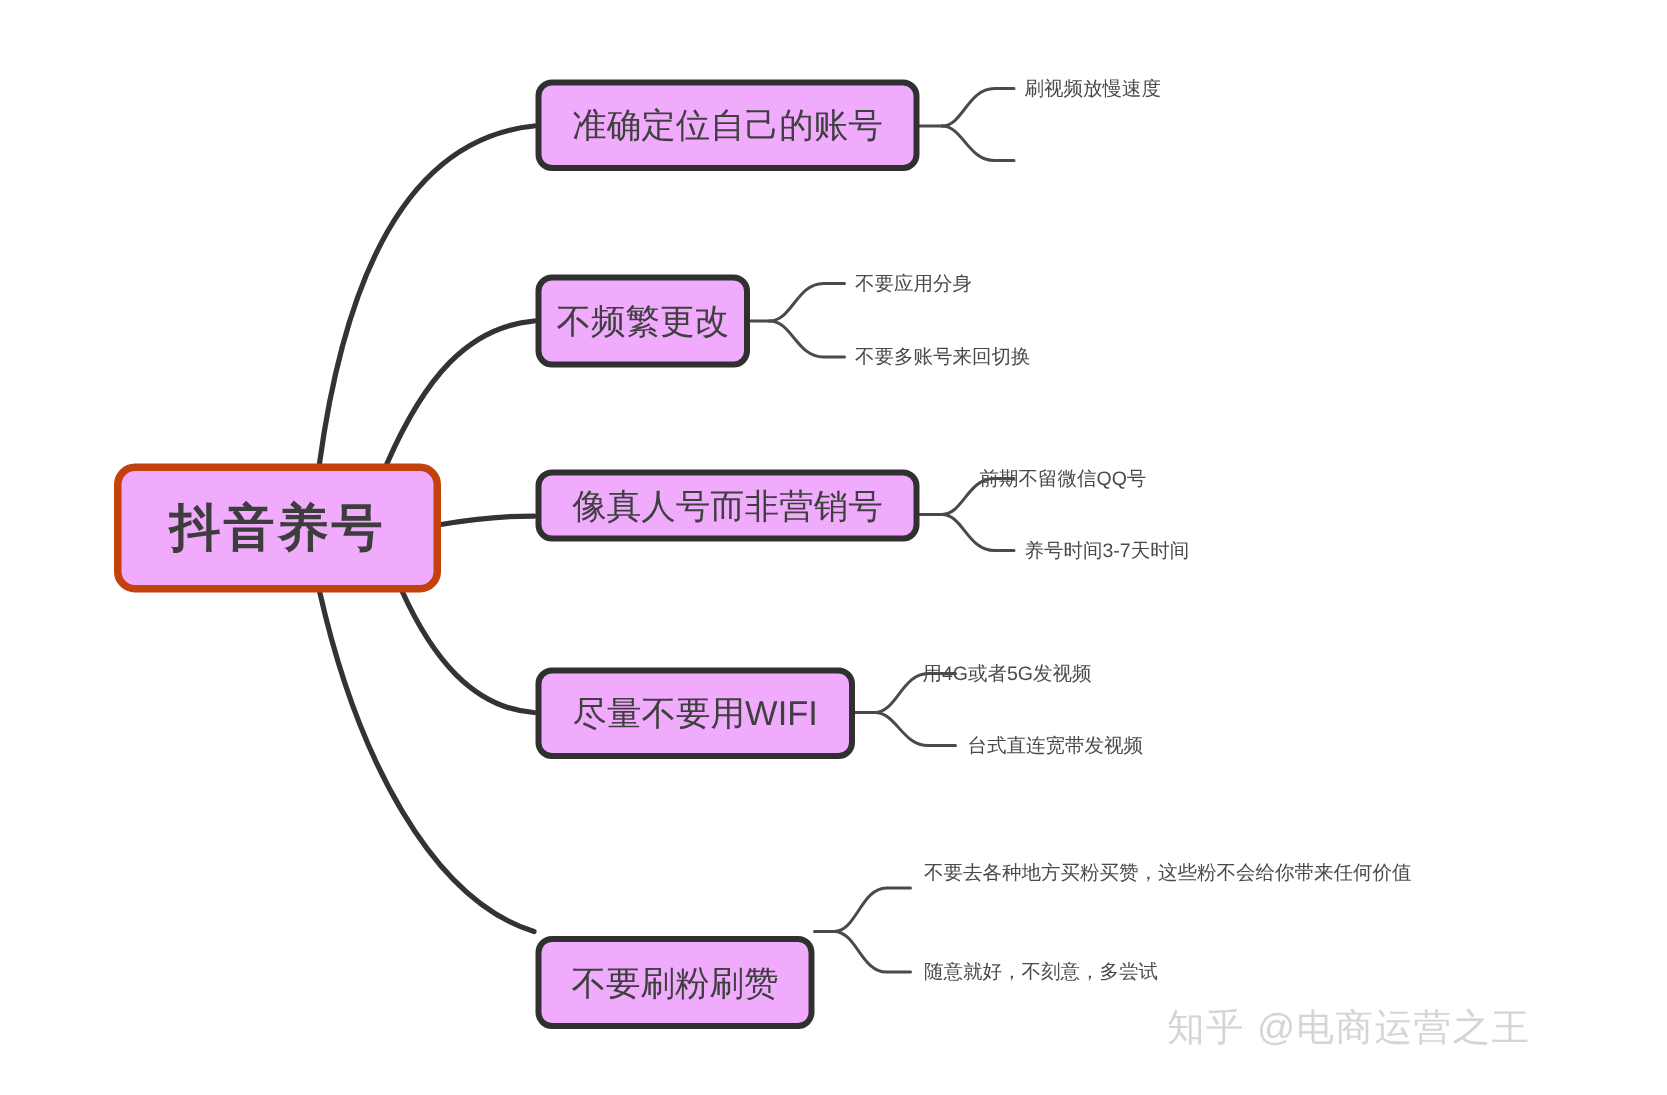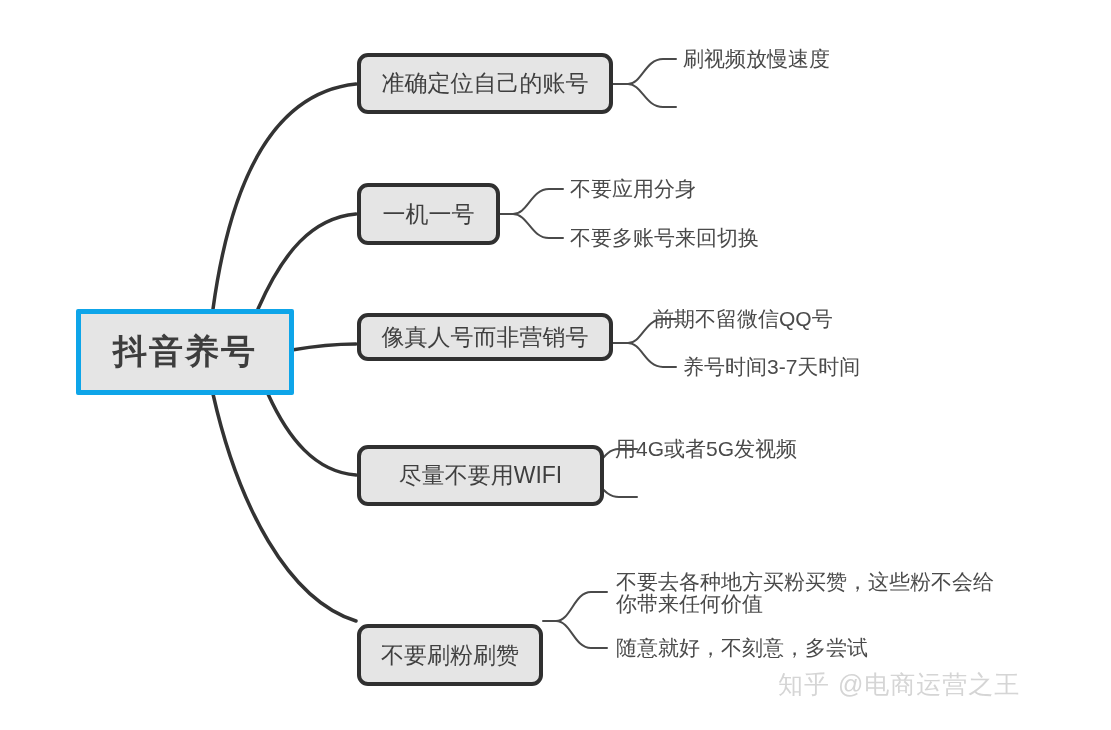--- a/index.html
+++ b/index.html
@@ -5,35 +5,35 @@
   * { margin: 0; padding: 0; box-sizing: border-box; }
   html, body { background: #ffffff; }
   body {
     font-family: "Liberation Sans", "DejaVu Sans", sans-serif;
     width: 1111px; height: 730px; position: relative; overflow: hidden;
   }
   #canvas { position: absolute; left: 0; top: 0; width: 1111px; height: 730px; }
   svg.links { position: absolute; left: 0; top: 0; z-index: 1; }
   .node {
     position: absolute; z-index: 2;
-    background: #e5e5e5;
+    background: #f0abfc;
     display: flex; align-items: center; justify-content: center;
     color: #3d3d3d; text-align: center; white-space: nowrap;
   }
   .root-node {
-    border: 5px solid #0ea5e9; border-radius: 2px;
+    border: 5px solid #c2410c; border-radius: 14px;
     font-size: 34px; font-weight: bold; letter-spacing: 2px;
   }
   .branch-node {
     border: 4px solid #303030; border-radius: 11px;
     font-size: 23px; font-weight: 400; color: #3f3f3f;
   }
   .leaf {
     position: absolute; z-index: 2;
-    font-size: 21px; line-height: 22px; color: #4a4a4a;
+    font-size: 13px; line-height: 22px; color: #4a4a4a;
     white-space: nowrap;
   }
   .leaf.wrap { white-space: normal; width: 382px; }
   .watermark {
     position: absolute; z-index: 2;
     font-size: 25px; letter-spacing: 1px;
     color: #d5d5d5; text-shadow: 1px 1px 0 #ffffff, 2px 2px 0 #ffffff;
     white-space: nowrap;
   }
 </style>
@@ -71,33 +71,34 @@
 
       <path d="M 543 621 L 556 621"></path>
       <path d="M 556 621 C 571 621, 574 592, 591 592 L 607 592"></path>
       <path d="M 556 621 C 571 621, 574 648, 591 648 L 607 648"></path>
     </g>
   </svg>
 
   <div class="node root-node" style="left:76px; top:309px; width:218px; height:86px;">抖音养号</div>
 
   <div class="node branch-node" style="left:357px; top:53px; width:256px; height:61px;">准确定位自己的账号</div>
-  <div class="node branch-node" style="left:357px; top:183px; width:143px; height:62px;">一机一号</div>
+  <div class="node branch-node" style="left:357px; top:183px; width:143px; height:62px;">不频繁更改</div>
   <div class="node branch-node" style="left:357px; top:313px; width:256px; height:48px;">像真人号而非营销号</div>
-  <div class="node branch-node" style="left:357px; top:445px; width:247px; height:61px;text-align:right;">尽量不要用WIFI</div>
+  <div class="node branch-node" style="left:357px; top:445px; width:213px; height:61px;text-align:right;">尽量不要用WIFI</div>
   <div class="node branch-node" style="left:357px; top:624px; width:186px; height:62px;">不要刷粉刷赞</div>
 
   <div class="leaf" style="left:683px; top:48px;">刷视频放慢速度</div>
 
   <div class="leaf" style="left:570px; top:178px;">不要应用分身</div>
   <div class="leaf" style="left:570px; top:227px;">不要多账号来回切换</div>
 
   <div class="leaf" style="left:653px; top:308px;text-align:right;">前期不留微信QQ号</div>
   <div class="leaf" style="left:683px; top:356px;">养号时间3-7天时间</div>
 
   <div class="leaf" style="left:615px; top:438px;">用4G或者5G发视频</div>
+  <div class="leaf" style="left:645px; top:486px;">台式直连宽带发视频</div>
 
   <div class="leaf wrap" style="left:616px; top:571px;">不要去各种地方买粉买赞，这些粉不会给你带来任何价值</div>
   <div class="leaf" style="left:616px; top:637px;">随意就好，不刻意，多尝试</div>
 
   <div class="watermark" style="left:778px; top:668px;">知乎 @电商运营之王</div>
 
 </div>
 
 </body></html>

